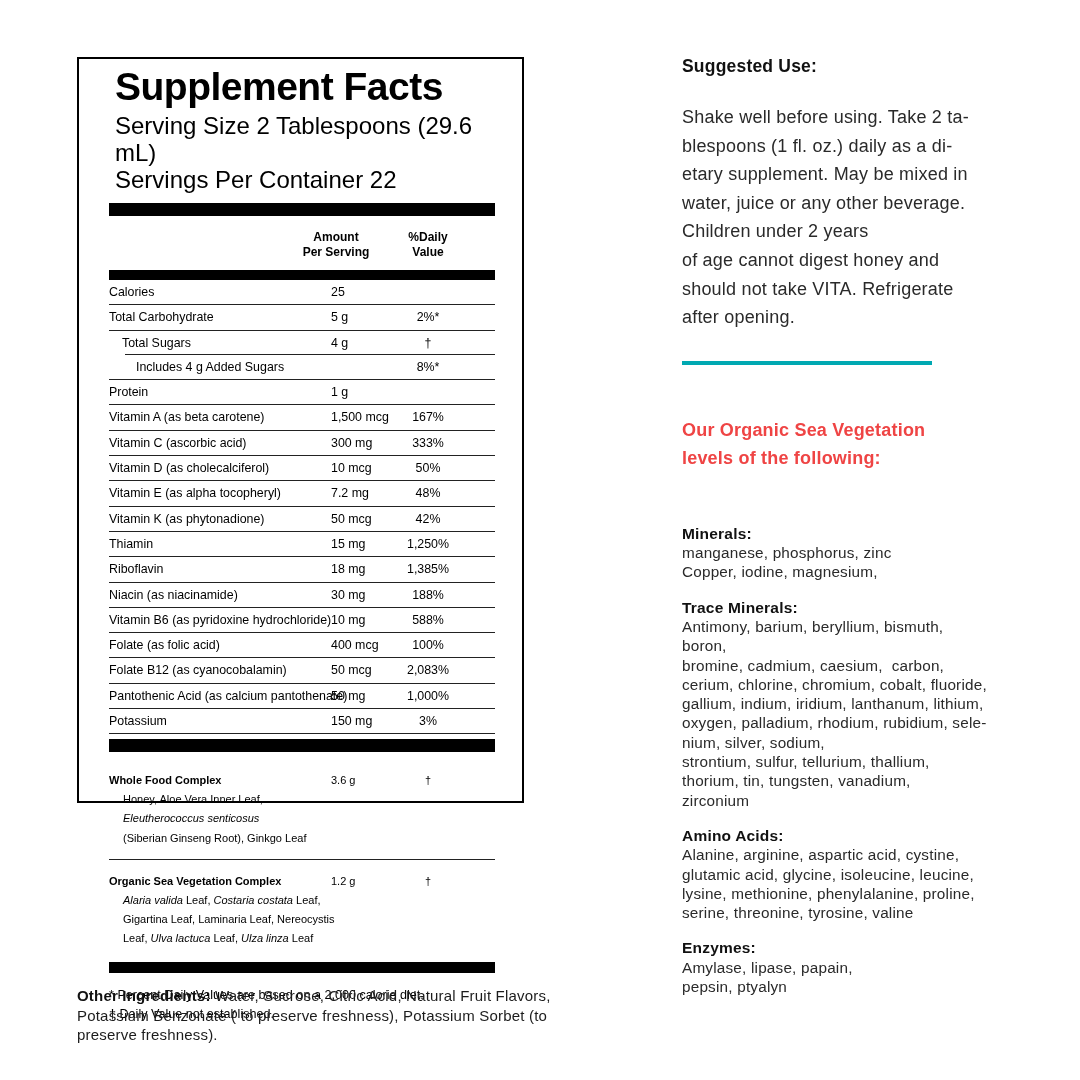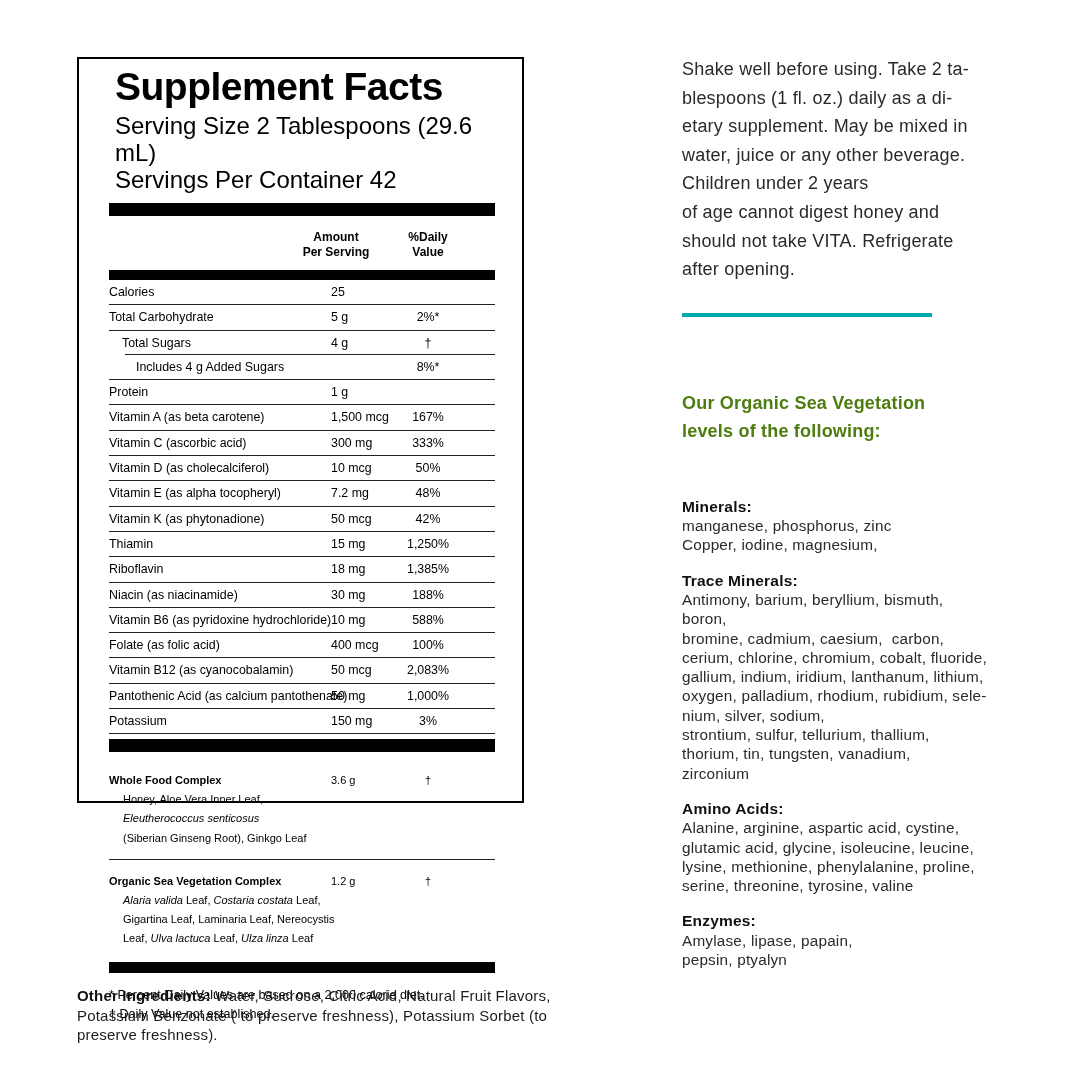--- a/index.html
+++ b/index.html
@@ -48,34 +48,34 @@
   .other-ing{position:absolute;left:77px;top:986px;width:492px;margin:0;
              font-size:15px;line-height:19.5px;letter-spacing:0.2px;color:#1c1c1c;}
   .other-ing b{color:#111;}
 
   
   .right-col{position:absolute;left:682px;top:55px;width:306px;
              color:#2a2a2a;letter-spacing:0.2px;}
   .su-head{font-size:17.5px;font-weight:bold;margin:0 0 26px;color:#111;line-height:22px;}
   .su-line{font-size:18px;line-height:28.6px;}
   .teal{width:250px;height:4px;margin-top:29px;}
-  .sea-head{margin-top:72px;font-size:18px;font-weight:bold;line-height:28px;color:#4d7c0f;}
+  .sea-head{margin-top:51px;font-size:18px;font-weight:bold;line-height:28px;color:#ef4444;}
   .sections{margin-top:52px;}
   .sec{margin-top:16px;}
   .sec:first-child{margin-top:0;}
   .sec-h{font-size:15.5px;font-weight:bold;line-height:19.3px;color:#111;}
   .sec-line{font-size:15.3px;line-height:19.3px;white-space:pre-wrap;}
 </style>
 </head>
 <body>
 
 <div class="panel">
   <div class="sf-title">Supplement Facts</div>
   <div class="serving">Serving Size 2 Tablespoons (29.6 mL)</div>
-  <div class="serving">Servings Per Container 42</div>
+  <div class="serving">Servings Per Container 22</div>
 
   <div class="bar bar-top"></div>
 
   <div class="colheads">
     <div class="amt-h">
       <span>Amount</span><br>
       <span>Per Serving</span>
     </div>
     <div class="dv-h">
       <span>%Daily</span><br>
@@ -94,21 +94,21 @@
       <div class="frow"><span class="nm">Vitamin A (as beta carotene)</span><span class="amt">1,500 mcg</span><span class="dv">167%</span></div>
       <div class="frow"><span class="nm">Vitamin C (ascorbic acid)</span><span class="amt">300 mg</span><span class="dv">333%</span></div>
       <div class="frow"><span class="nm">Vitamin D (as cholecalciferol)</span><span class="amt">10 mcg</span><span class="dv">50%</span></div>
       <div class="frow"><span class="nm">Vitamin E (as alpha tocopheryl)</span><span class="amt">7.2 mg</span><span class="dv">48%</span></div>
       <div class="frow"><span class="nm">Vitamin K (as phytonadione)</span><span class="amt">50 mcg</span><span class="dv">42%</span></div>
       <div class="frow"><span class="nm">Thiamin</span><span class="amt">15 mg</span><span class="dv">1,250%</span></div>
       <div class="frow"><span class="nm">Riboflavin</span><span class="amt">18 mg</span><span class="dv">1,385%</span></div>
       <div class="frow"><span class="nm">Niacin (as niacinamide)</span><span class="amt">30 mg</span><span class="dv">188%</span></div>
       <div class="frow"><span class="nm">Vitamin B6 (as pyridoxine hydrochloride)</span><span class="amt">10 mg</span><span class="dv">588%</span></div>
       <div class="frow"><span class="nm">Folate (as folic acid)</span><span class="amt">400 mcg</span><span class="dv">100%</span></div>
-      <div class="frow"><span class="nm">Vitamin B12 (as cyanocobalamin)</span><span class="amt">50 mcg</span><span class="dv">2,083%</span></div>
+      <div class="frow"><span class="nm">Folate B12 (as cyanocobalamin)</span><span class="amt">50 mcg</span><span class="dv">2,083%</span></div>
       <div class="frow"><span class="nm">Pantothenic Acid (as calcium pantothenate)</span><span class="amt">50 mg</span><span class="dv">1,000%</span></div>
       <div class="frow"><span class="nm">Potassium</span><span class="amt">150 mg</span><span class="dv">3%</span></div>
     </div>
 
   <div class="bar bar-mid"></div>
 
   <div id="complexes">
       <div class="cplx cplx-1">
         <div class="hd"><span class="nm">Whole Food Complex</span><span class="amt">3.6 g</span><span class="dv">†</span></div>
         <div class="sub"><span>Honey, Aloe Vera Inner Leaf,</span></div>
@@ -128,20 +128,21 @@
 
   <div id="footnotes" class="footnotes">
       <div class="fn">* Percent Daily Values are based on a 2,000 calorie diet.</div>
       <div class="fn">† Daily Value not established.</div>
     </div>
 </div>
 
 <p class="other-ing"><b>Other Ingredients:</b><span> Water, Sucrose, Citric Acid, Natural Fruit Flavors, Potassium Benzonate ( to preserve freshness), Potassium Sorbet (to preserve freshness).</span></p>
 
 <div class="right-col">
+  <h2 class="su-head">Suggested Use:</h2>
   <div id="suggested-lines">
       <div class="su-line">Shake well before using. Take 2 ta-</div>
       <div class="su-line">blespoons (1 fl. oz.) daily as a di-</div>
       <div class="su-line">etary supplement. May be mixed in</div>
       <div class="su-line">water, juice or any other beverage.</div>
       <div class="su-line">Children under 2 years</div>
       <div class="su-line">of age cannot digest honey and</div>
       <div class="su-line">should not take VITA. Refrigerate</div>
       <div class="su-line">after opening.</div>
     </div>

